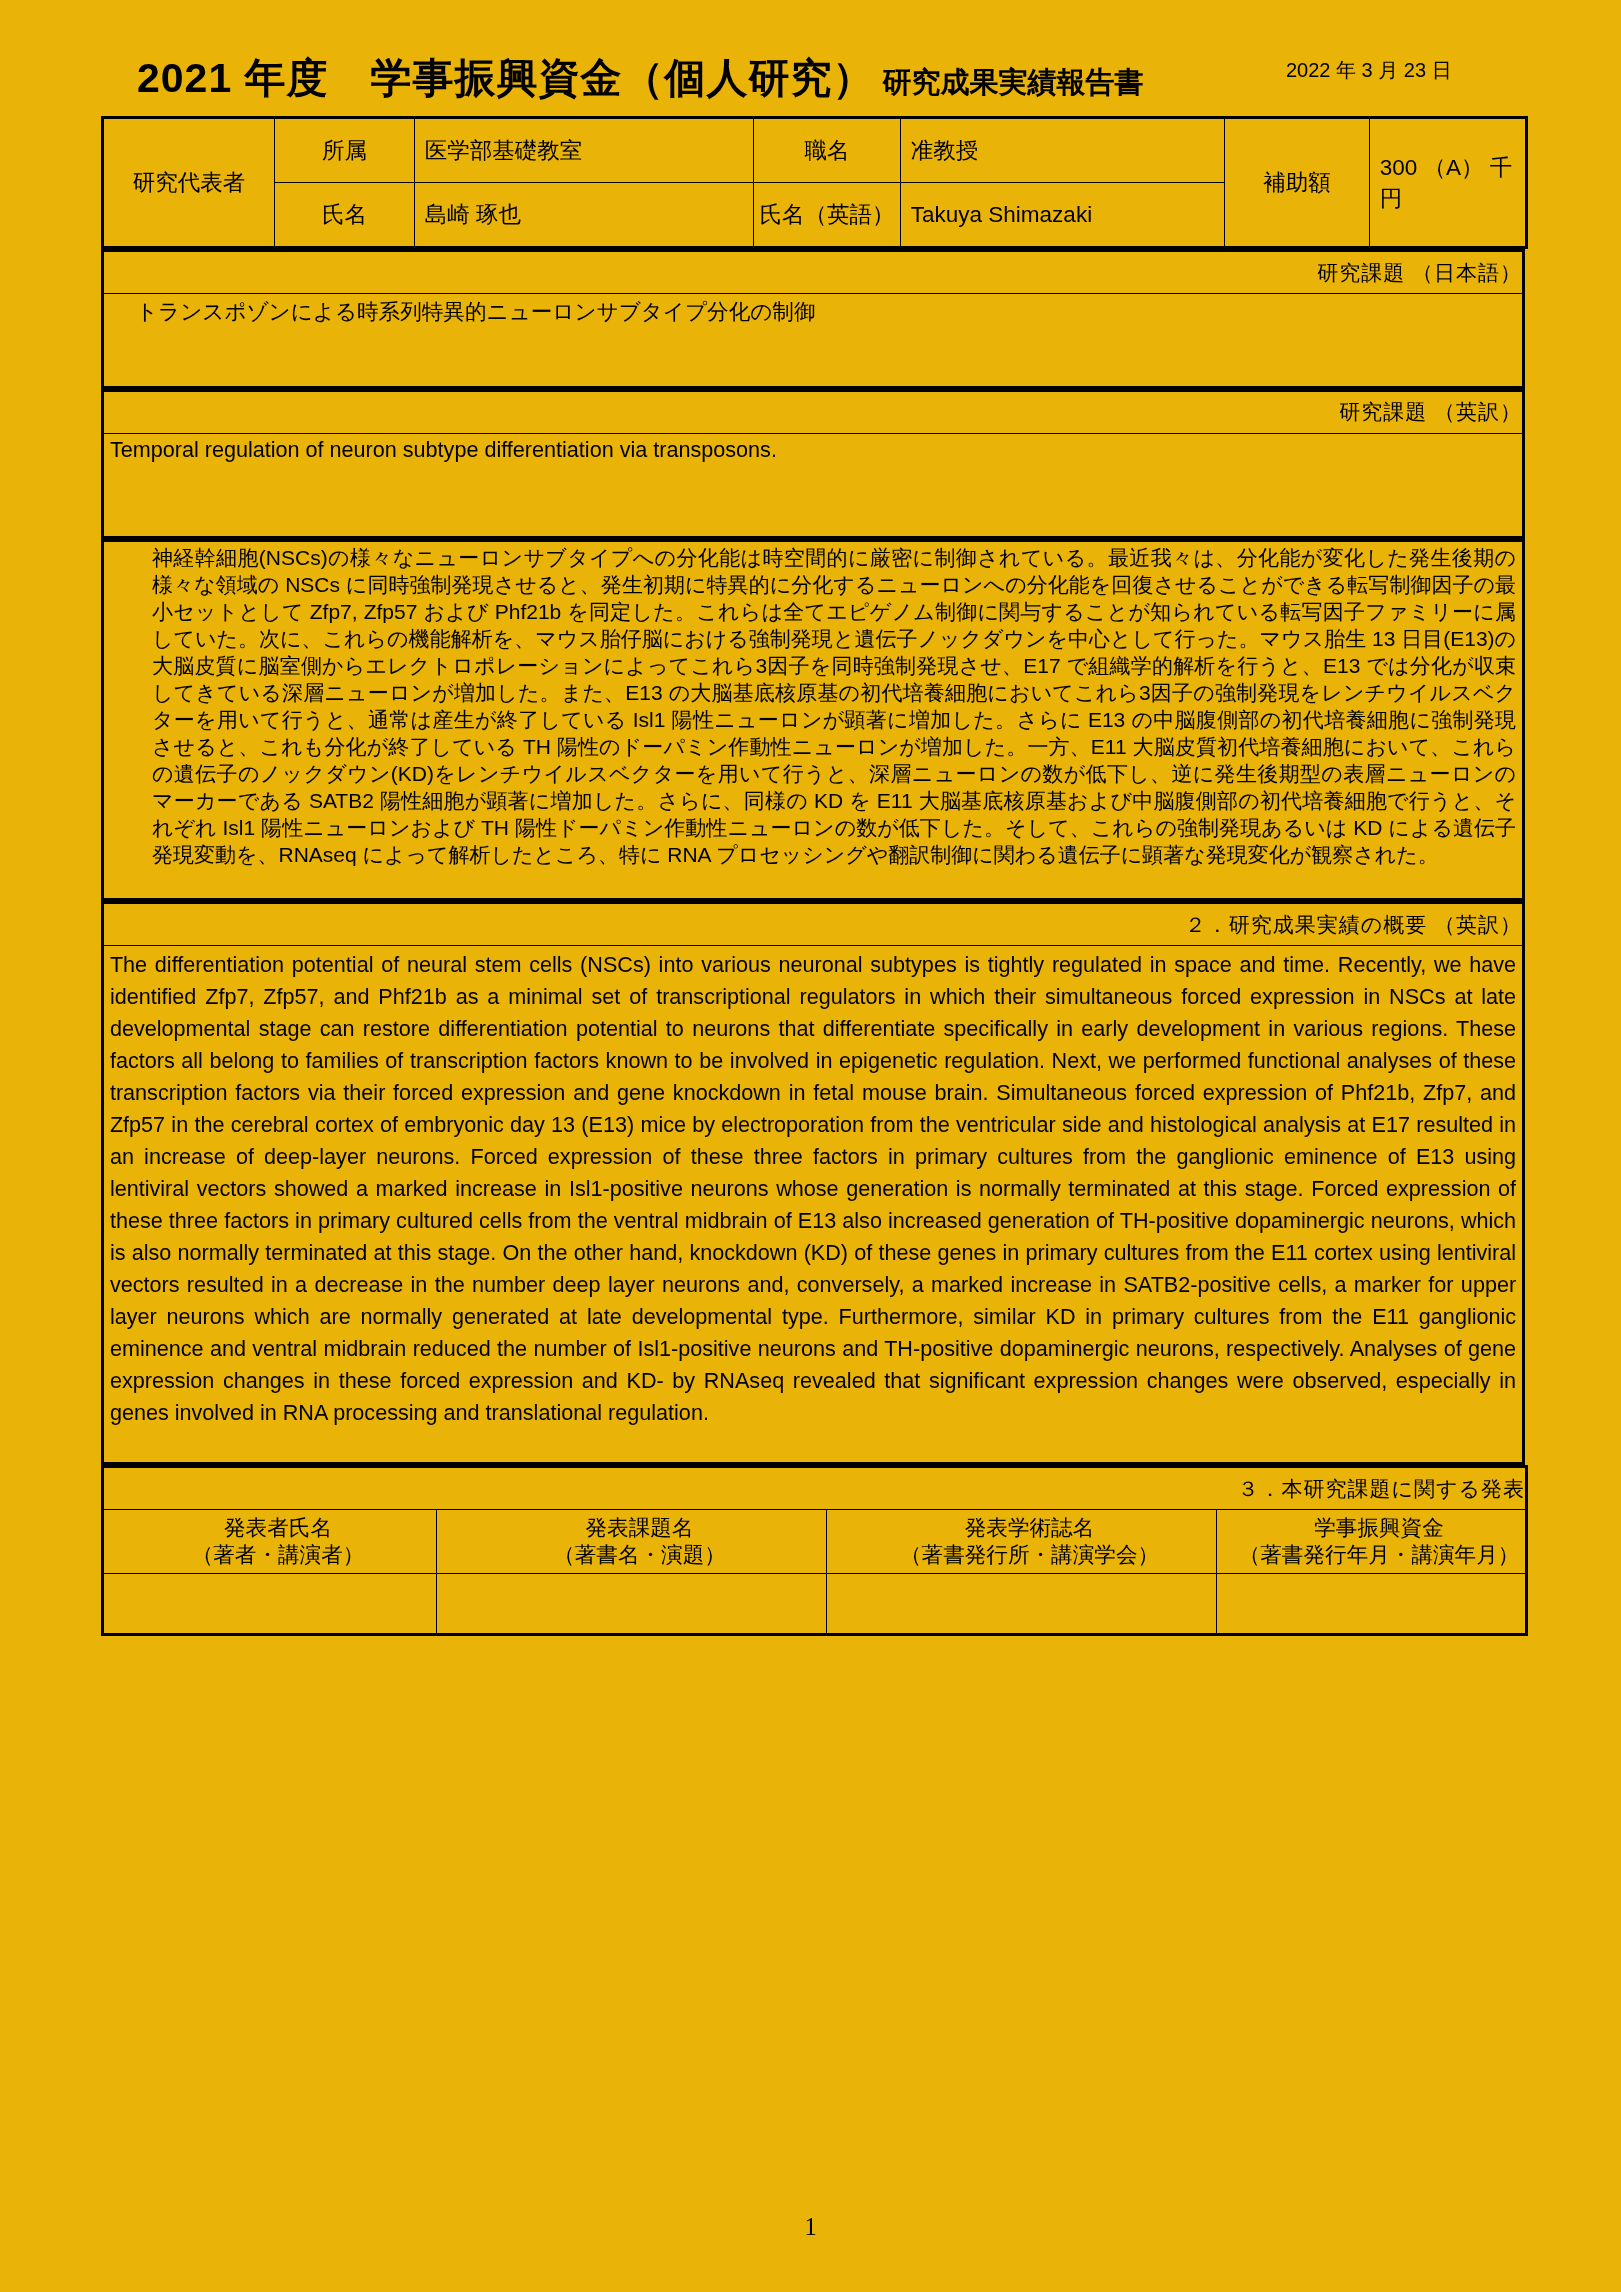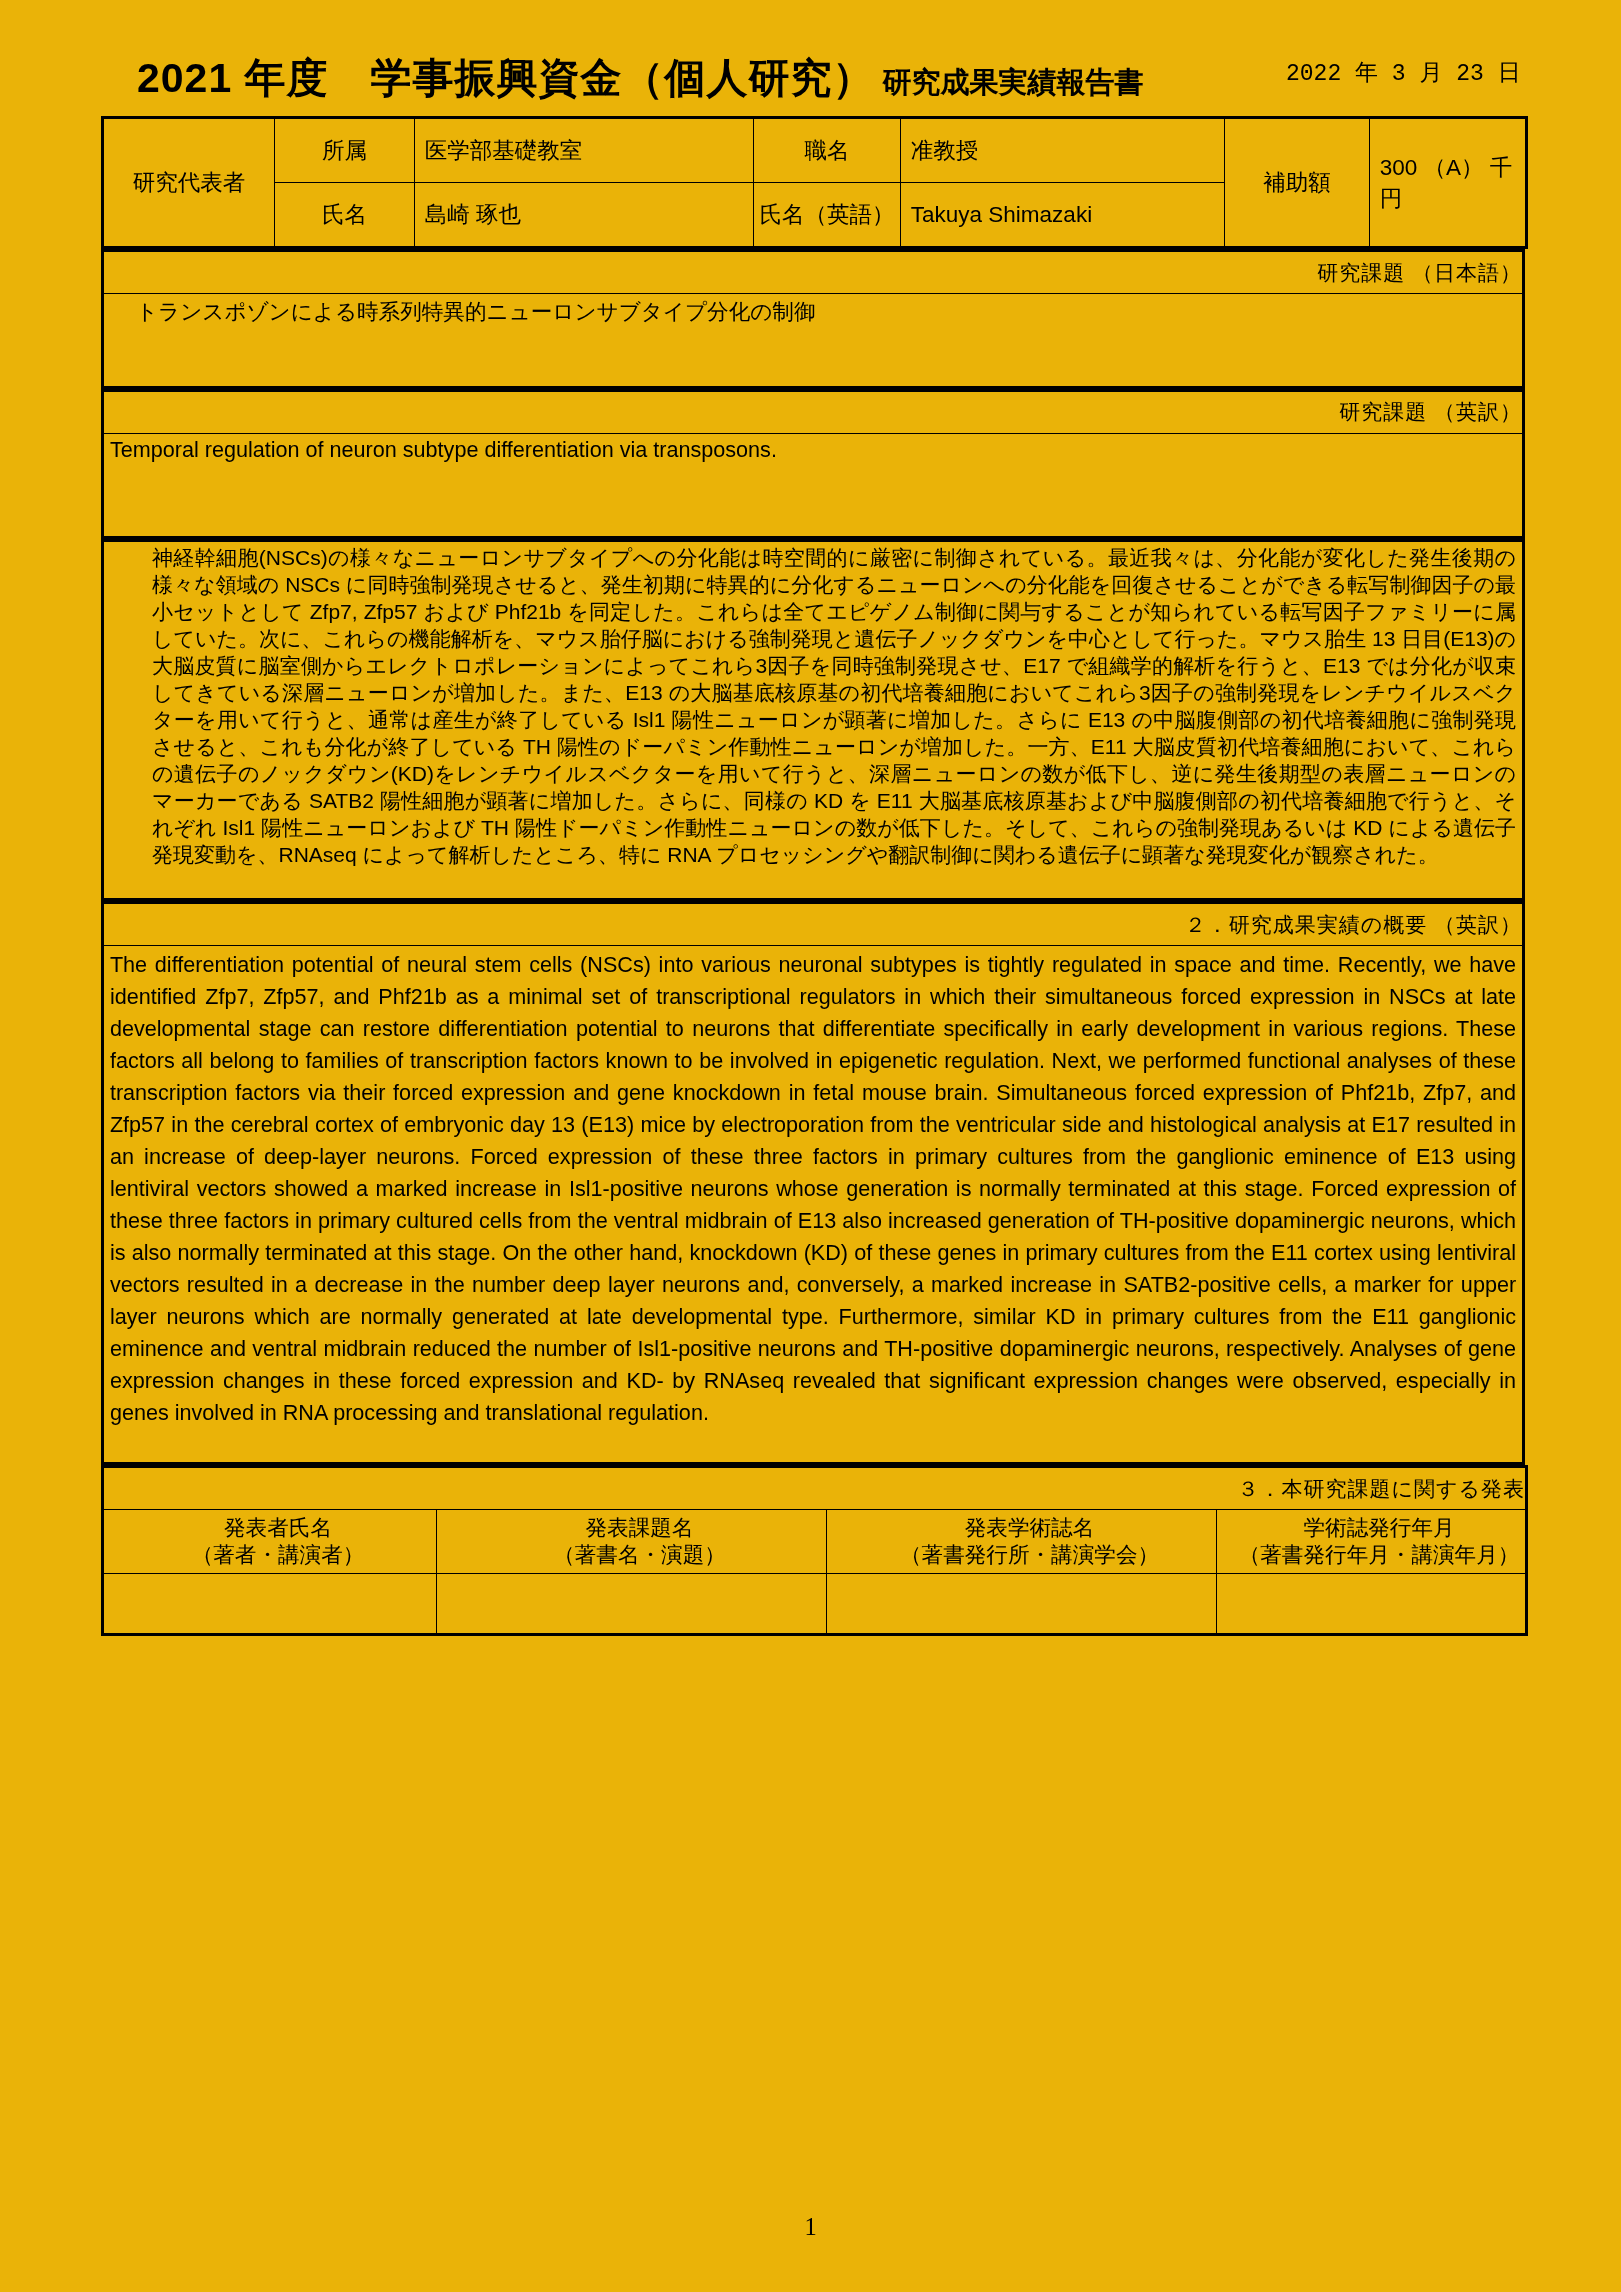--- a/index.html
+++ b/index.html
@@ -13,22 +13,22 @@
   }
   .doc-title{
     position:absolute;left:137px;top:51px;
     white-space:nowrap;
     font-weight:600;
   }
   .doc-title .main{font-size:41px;letter-spacing:1px;}
   .doc-title .sub{font-size:29px;margin-left:7.8px;}
   .doc-date{
     position:absolute;left:1286px;top:57px;
-    font-family:Liberation Mono, monospace;
-    font-size:23px;white-space:nowrap;
+    font-family:Liberation Sans, sans-serif;
+    font-size:20px;white-space:nowrap;
   }
   .content{position:absolute;left:101px;top:116px;width:1424px;}
   table{
     border-collapse:collapse;
     border:3.9px solid #000;
     width:1424px;
     table-layout:fixed;
   }
   td{
     border:1px solid #000;
@@ -170,21 +170,21 @@
         </td>
         <td class="pub-hd">
           <div>発表課題名</div>
           <div>（著書名・演題）</div>
         </td>
         <td class="pub-hd">
           <div>発表学術誌名</div>
           <div>（著書発行所・講演学会）</div>
         </td>
         <td class="pub-hd">
-          <div>学術誌発行年月</div>
+          <div>学事振興資金</div>
           <div>（著書発行年月・講演年月）</div>
         </td>
       </tr>
       <tr class="hEmpty">
         <td></td>
         <td></td>
         <td></td>
         <td></td>
       </tr>
     </tbody>

